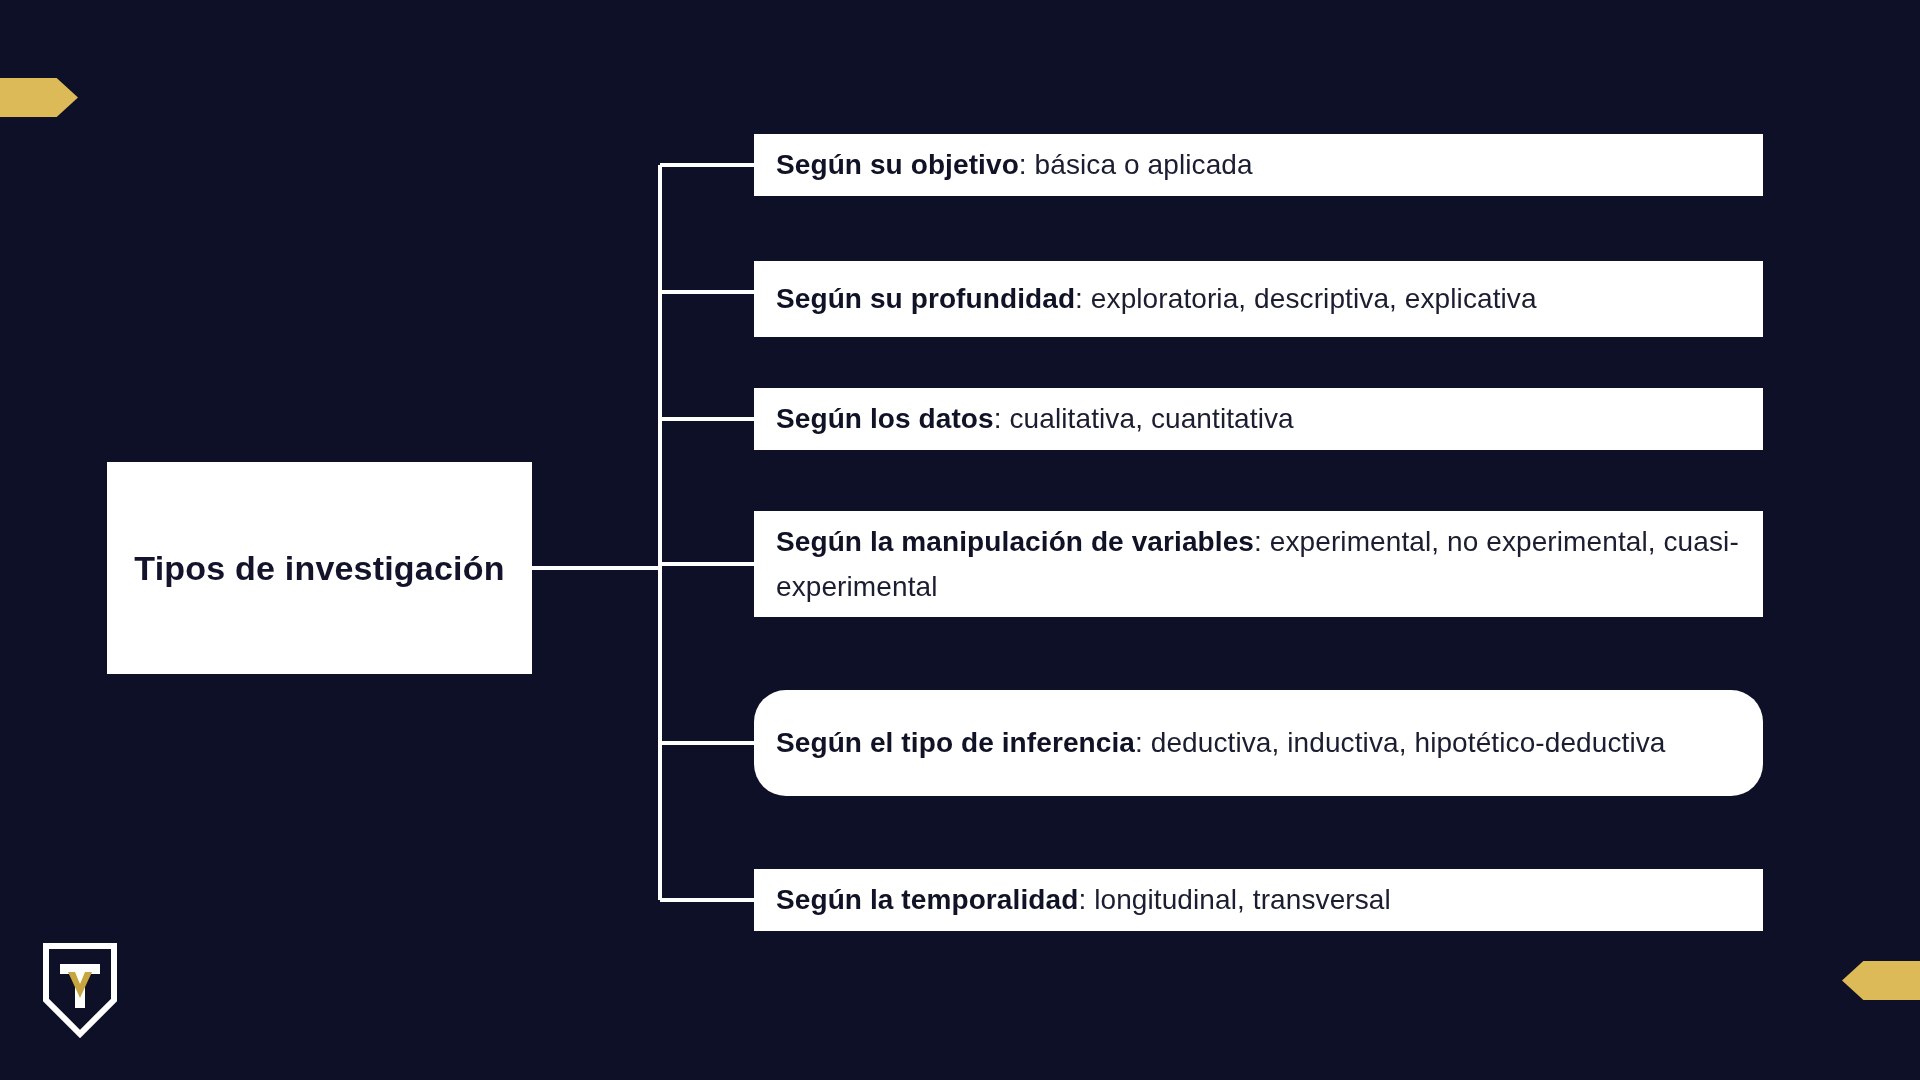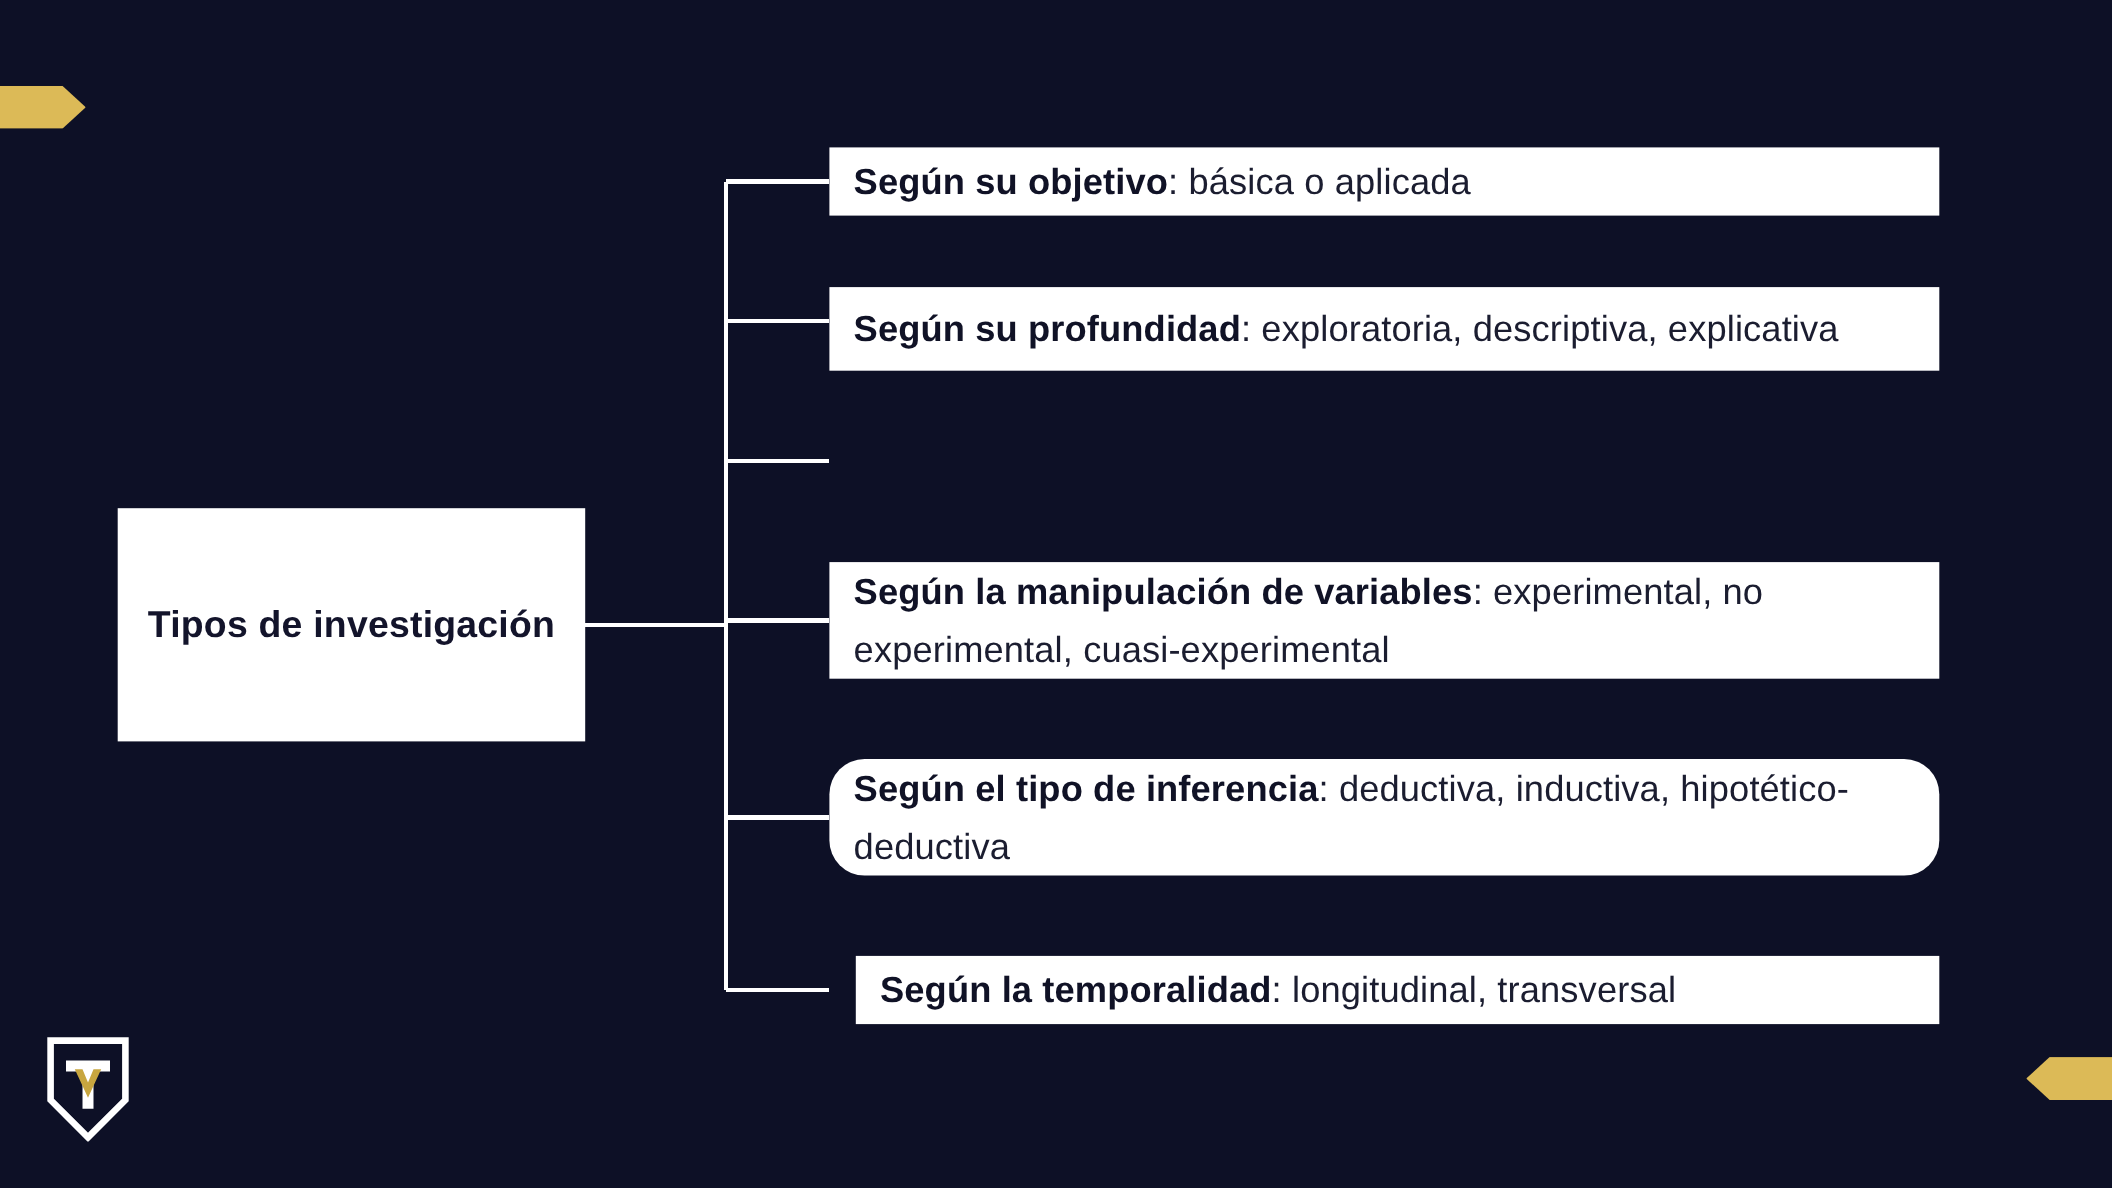--- a/index.html
+++ b/index.html
@@ -86,38 +86,38 @@
   .branch-box {
     position: absolute;
     left: 754px;
     right: 157px;
     background: #ffffff;
     box-sizing: border-box;
     display: flex;
     align-items: center;
   }
   .branch-text {
-    font-size: 33px;
+    font-size: 28px;
     color: #1b1d30;
     line-height: 1.62;
     padding: 0 0 0 22px;
     letter-spacing: .1px;
     font-weight: 400;
   }
   .branch-text b {
     font-weight: 700;
     color: #101226;
   }
 
   .b0 { top: 134px;  height: 62px; }
   .b1 { top: 261px;  height: 76px; }
   .b2 { top: 388px;  height: 62px; }
   .b3 { top: 511px;  height: 106px; }
   .b4 { top: 690px;  height: 106px; border-radius: 32px; }
-  .b5 { top: 869px;  height: 62px; margin-left: 24px; }
+  .b5 { top: 869px;  height: 62px; }
 </style>
 </head>
 <body>
 
 <div id="slide">
 
   <div class="chevron chevron-tl"></div>
   <div class="chevron chevron-br"></div>
 
   <svg class="logo" viewBox="0 0 76 96">
@@ -151,20 +151,25 @@
       <b>Según su objetivo</b><span>: </span><span>básica o aplicada</span>
     </div>
   </div>
 
   <div class="branch-box b1">
     <div class="branch-text">
       <b>Según su profundidad</b><span>: </span><span>exploratoria, descriptiva, explicativa</span>
     </div>
   </div>
 
+  <div class="branch-box b2">
+    <div class="branch-text">
+      <b>Según los datos</b><span>: </span><span>cualitativa, cuantitativa</span>
+    </div>
+  </div>
 
   <div class="branch-box b3">
     <div class="branch-text">
       <b>Según la manipulación de variables</b><span>: </span><span>experimental, no experimental, cuasi-experimental</span>
     </div>
   </div>
 
   <div class="branch-box b4">
     <div class="branch-text">
       <b>Según el tipo de inferencia</b><span>: </span><span>deductiva, inductiva, hipotético-deductiva</span>

